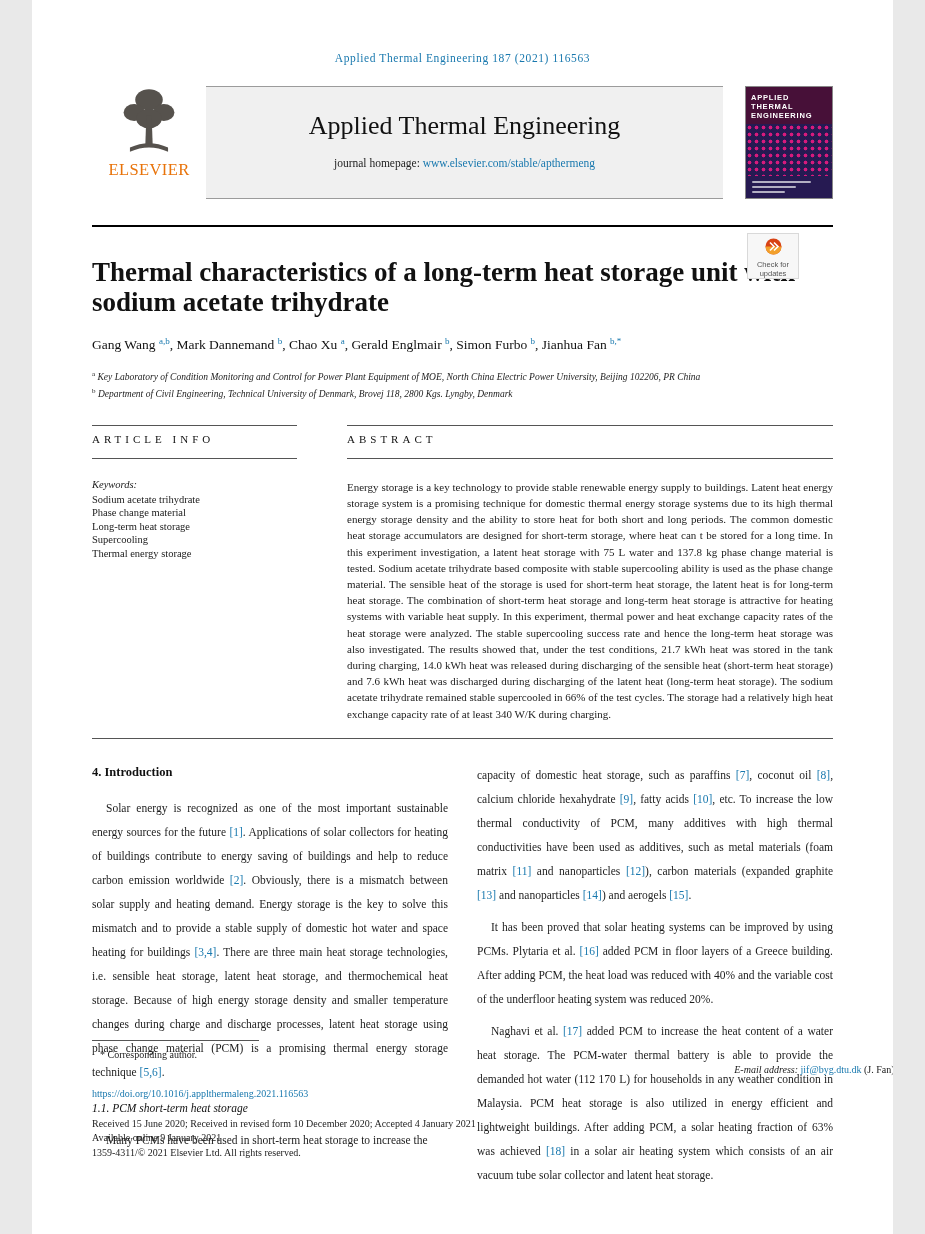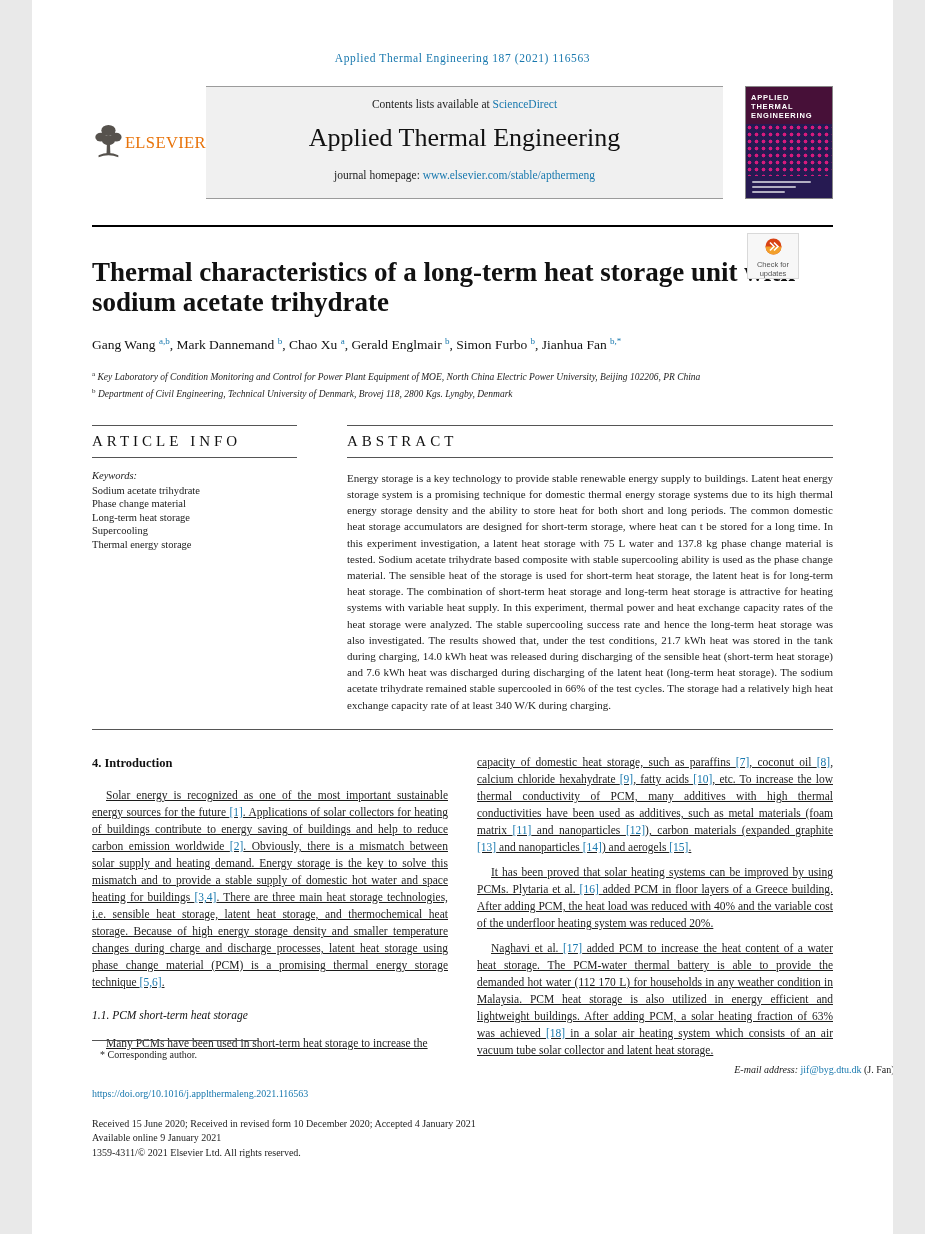--- a/index.html
+++ b/index.html
@@ -9,21 +9,21 @@
     position:relative; overflow:hidden; color:#1a1a1a;
     font-family:"Liberation Serif", serif;
   }
   a, .linklike { color:var(--link,#1878ae); text-decoration:none; cursor:pointer; }
 
   
   .top-ref { padding-top:52px; text-align:center; font-size:11.5px; letter-spacing:0.6px; color:var(--link,#1878ae); }
 
   
   .header-row { margin:22px 60px 0; display:flex; align-items:stretch; height:113px; }
-  .logo-block { width:114px; display:flex; flex-direction:row; align-items:center; justify-content:flex-start; padding-bottom:2px; }
+  .logo-block { width:114px; display:flex; flex-direction:column; align-items:center; justify-content:flex-start; padding-bottom:2px; }
   .logo-tree { display:block; }
   .elsevier-text { color:var(--elsevier-orange,#e8730a); font-size:16.5px; letter-spacing:0.4px; margin-top:2px; font-family:"Liberation Serif",serif; }
   .header-center { flex:1; background:#f0f0f0; border-top:1px solid #9b9b9b; border-bottom:1px solid #9b9b9b; text-align:center; padding-top:11px; }
   .contents-line { font-size:11.5px; color:#222; }
   .journal-title { font-size:26px; font-weight:400; margin-top:13px; color:#111; }
   .homepage-line { font-size:11.5px; margin-top:16px; color:#222; }
   .cover { width:88px; margin-left:22px; background:var(--cover-navy,#261a52); position:relative; overflow:hidden; border:1px solid #888; }
   .cover-title { color:#fff; font-family:"Liberation Sans",sans-serif; font-size:7.5px; font-weight:bold; letter-spacing:0.8px; line-height:9px; padding:6px 5px 4px; background:var(--cover-maroon,#471038); }
   .cover-dots { height:52px; background-color:var(--cover-navy,#261a52);
     background-image:radial-gradient(circle, var(--cover-magenta,#d81a7d) 1.6px, rgba(0,0,0,0) 2.2px);
@@ -43,33 +43,33 @@
   .article-title { margin:30px 60px 0; max-width:710px; font-size:27px; line-height:30px; color:#111; }
   .author-line { margin:18px 60px 0; font-size:13.5px; color:#111; }
   .author-line sup { font-size:9px; color:var(--link,#1878ae); }
   .affiliations { margin:14px 60px 0; font-size:9.5px; line-height:14px; font-style:italic; color:#222; }
   .affiliations sup { font-size:7px; font-style:normal; }
 
   
   .info-abstract { margin:24px 60px 0; display:flex; align-items:stretch; }
   .info-col { width:205px; flex:none; }
   .abs-col { flex:1; margin-left:50px; }
-  .col-heading { font-size:15px; letter-spacing:4px; color:#111; border-top:1px solid #555; border-bottom:1px solid #555; padding:7px 0 7px; margin-bottom:12px; }
+  .col-heading { font-size:11px; letter-spacing:4px; color:#111; border-top:1px solid #555; border-bottom:1px solid #555; padding:7px 0 13px; margin-bottom:20px; }
   .kw-label { font-size:10.5px; font-style:italic; margin-bottom:3px; }
   .keyword { font-size:10.5px; line-height:13.5px; }
   .abstract-text { font-size:11px; line-height:16.2px; text-align:justify; color:#1c1c1c; }
 
   .section-rule { margin:16px 60px 0; border-top:1px solid #555; }
 
   
   .body-cols { margin:24px 60px 0; display:flex; gap:29px; align-items:flex-start; }
   .body-col { flex:1; min-width:0; }
   .sec-heading { font-size:12.5px; font-weight:bold; margin:2px 0 16px; color:#111; }
   .subsec-heading { font-size:11.5px; font-style:italic; font-weight:400; margin:18px 0 14px; color:#111; }
-  .para { font-size:11.5px; line-height:17px; text-align:justify; color:#1c1c1c; margin:0 0 8px;text-decoration:underline; }
+  .para { font-size:11.5px; line-height:24px; text-align:justify; color:#1c1c1c; margin:0 0 8px; }
   .para.indent { text-indent:14px; }
   .cite { color:var(--link,#1878ae); }
 
   
   .footnote { position:absolute; left:60px; top:1040px; width:805px; font-size:10px; line-height:14.5px; }
   .footnote-rule { width:167px; border-top:1px solid #555; margin-bottom:7px; }
   .email-label { font-style:italic; }
   .footer-links { position:absolute; left:60px; top:1087px; width:805px; font-size:10px; line-height:14.5px; }
   .doi-line { color:var(--link,#1878ae); margin-bottom:15px; }
   .meta-line { color:#1c1c1c; }
@@ -89,24 +89,20 @@
           <ellipse cx="16" cy="25" rx="10" ry="8"></ellipse>
           <ellipse cx="44" cy="25" rx="10" ry="8"></ellipse>
           <ellipse cx="30" cy="31" rx="12" ry="9"></ellipse>
           <path d="M27.5 28 L32.5 28 L33.5 56 L26.5 56 Z"></path>
           <path d="M12 58 Q30 50 48 58 L48 62 Q30 54 12 62 Z"></path>
         </g>
       </svg>
       <div class="elsevier-text">ELSEVIER</div>
     </div>
     <div class="header-center">
-      <div class="contents-line">
-        <span>Contents lists available at</span>
-        <span class="linklike">ScienceDirect</span>
-      </div>
       <div class="journal-title">Applied Thermal Engineering</div>
       <div class="homepage-line">
         <span>journal homepage:</span>
         <span class="linklike">www.elsevier.com/stable/apthermeng</span>
       </div>
     </div>
     <div class="cover">
       <div class="cover-title">APPLIED THERMAL ENGINEERING</div>
       <div class="cover-dots"></div>
       <div class="cover-footer">

